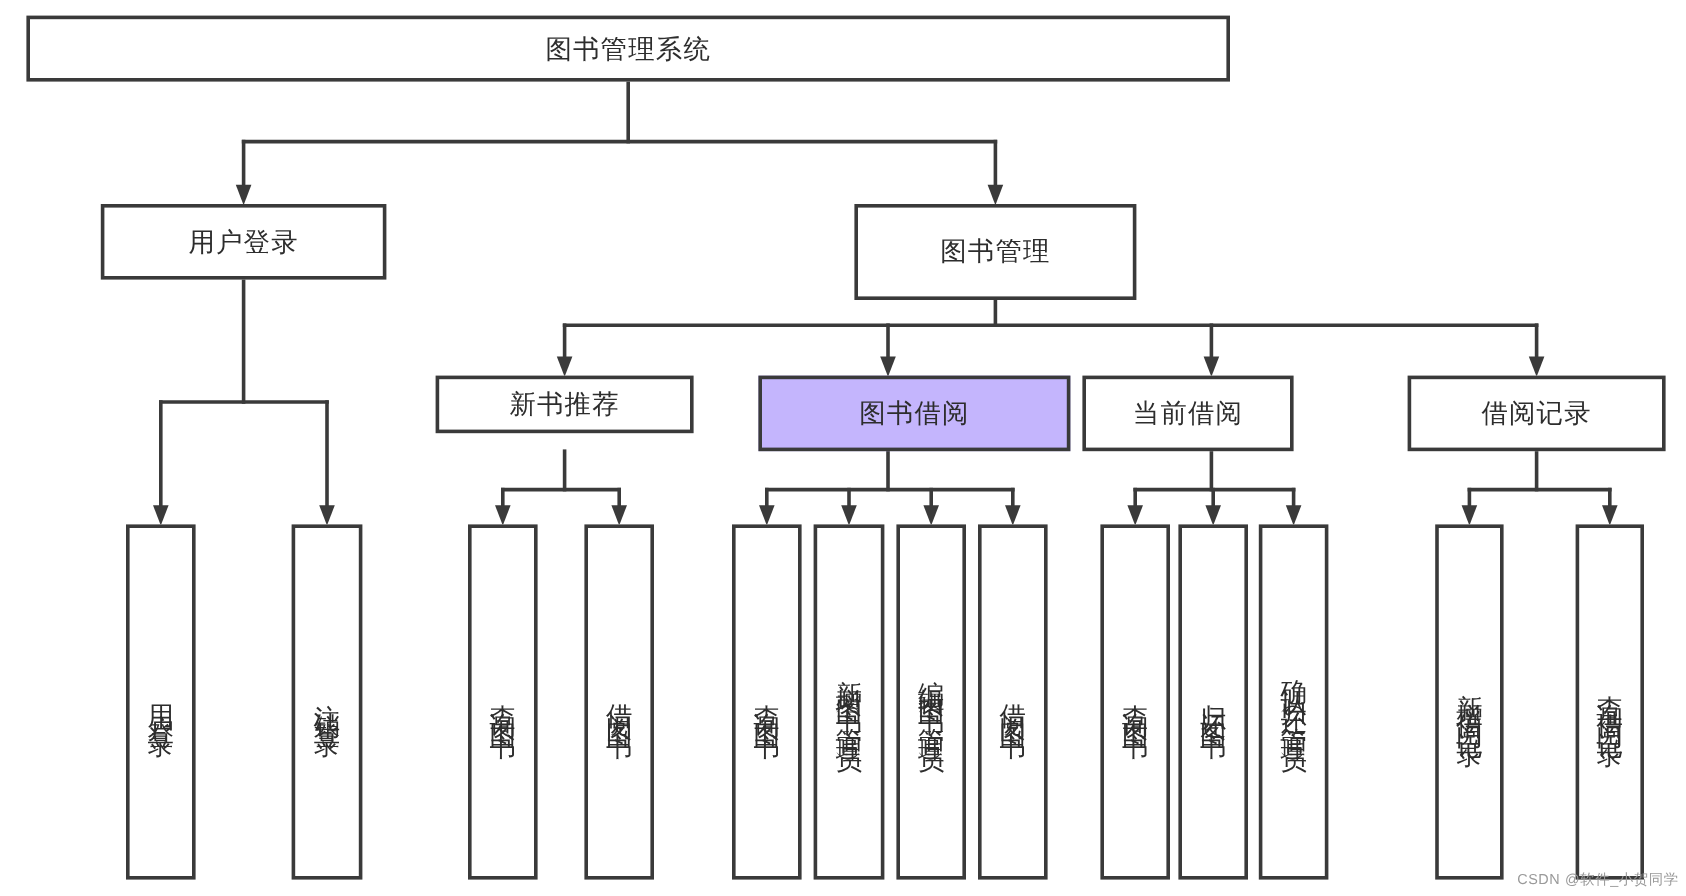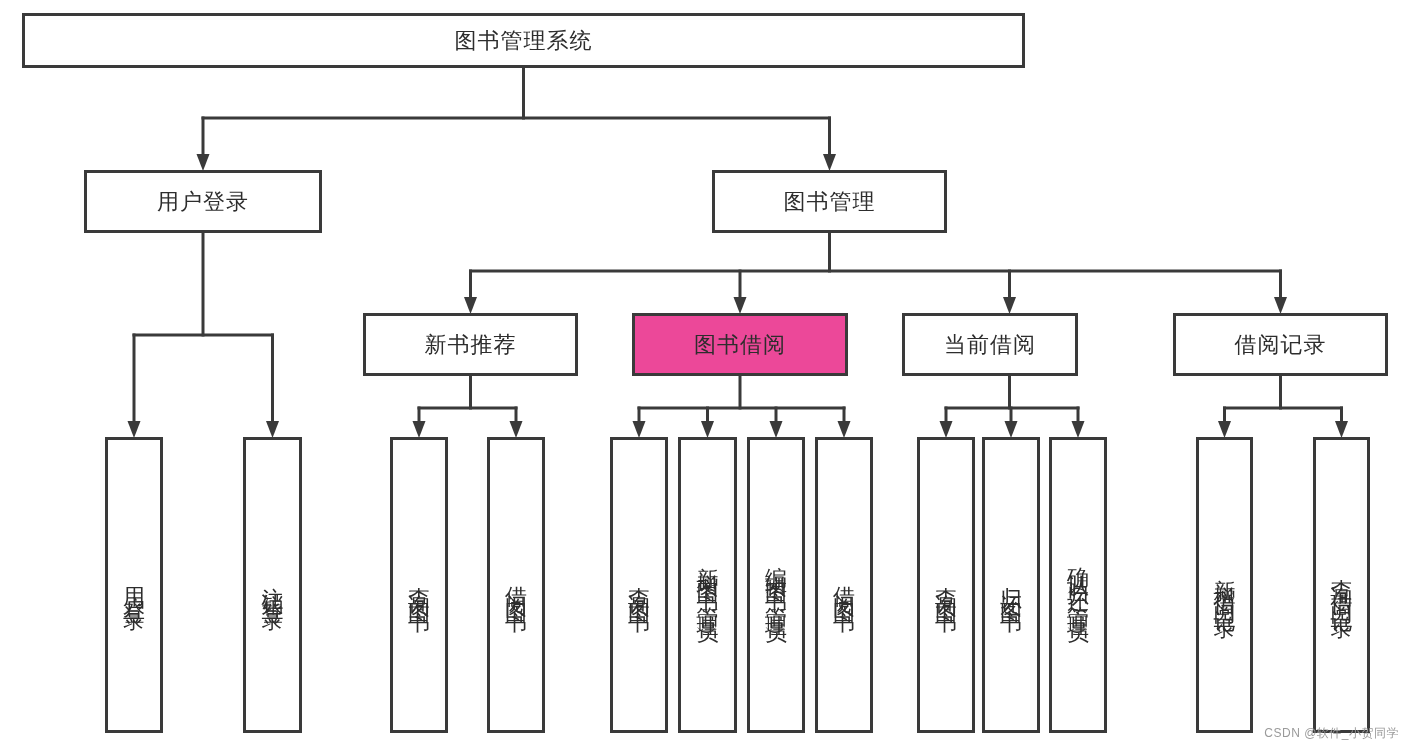--- a/index.html
+++ b/index.html
@@ -115,27 +115,27 @@
       <line x1="1341.5" y1="408" x2="1341.5" y2="423" stroke="#3a3a3a" stroke-width="3" stroke-linecap="square"></line>
       <polygon points="1335,421 1348,421 1341.5,438" fill="#3a3a3a"></polygon>
     </svg>
   <div class="watermark">CSDN @软件_小贺同学</div>
 <div class="node horiz" style="left: 22px; top: 13px; width: 1003px; height: 55px; border-color: rgb(58, 58, 58); background: rgb(255, 255, 255);">
       <span class="label" style="color: rgb(45, 45, 45);">图书管理系统</span>
     </div>
     <div class="node horiz" style="left: 84px; top: 170px; width: 238px; height: 63px; border-color: rgb(58, 58, 58); background: rgb(255, 255, 255);">
       <span class="label" style="color: rgb(45, 45, 45);">用户登录</span>
     </div>
-    <div class="node horiz" style="left: 712px; top: 170px; width: 235px; height: 63px; border-color: rgb(58, 58, 58); background: rgb(255, 255, 255);">
+    <div class="node horiz" style="left: 712px; top: 170px; width: 235px; height: 80px; border-color: rgb(58, 58, 58); background: rgb(255, 255, 255);">
       <span class="label" style="color: rgb(45, 45, 45);">图书管理</span>
     </div>
-    <div class="node horiz" style="left: 363px; top: 313px; width: 215px; height: 63px; border-color: rgb(58, 58, 58); background: rgb(255, 255, 255);">
+    <div class="node horiz" style="left: 363px; top: 313px; width: 215px; height: 48px; border-color: rgb(58, 58, 58); background: rgb(255, 255, 255);">
       <span class="label" style="color: rgb(45, 45, 45);">新书推荐</span>
     </div>
-    <div class="node horiz" style="left: 632px; top: 313px; width: 216px; height: 63px; border-color: rgb(58, 58, 58); background: #ec4899;">
+    <div class="node horiz" style="left: 632px; top: 313px; width: 260px; height: 63px; border-color: rgb(58, 58, 58); background: #c4b5fd;">
       <span class="label" style="color: rgb(45, 45, 45);">图书借阅</span>
     </div>
     <div class="node horiz" style="left: 902px; top: 313px; width: 176px; height: 63px; border-color: rgb(58, 58, 58); background: rgb(255, 255, 255);">
       <span class="label" style="color: rgb(45, 45, 45);">当前借阅</span>
     </div>
     <div class="node horiz" style="left: 1173px; top: 313px; width: 215px; height: 63px; border-color: rgb(58, 58, 58); background: rgb(255, 255, 255);">
       <span class="label" style="color: rgb(45, 45, 45);">借阅记录</span>
     </div>
     <div class="node vert" style="left: 105px; top: 437px; width: 58px; height: 296px; border-color: rgb(58, 58, 58); background: rgb(255, 255, 255);">
       <span class="label" style="color: rgb(45, 45, 45);">用户登录</span>

